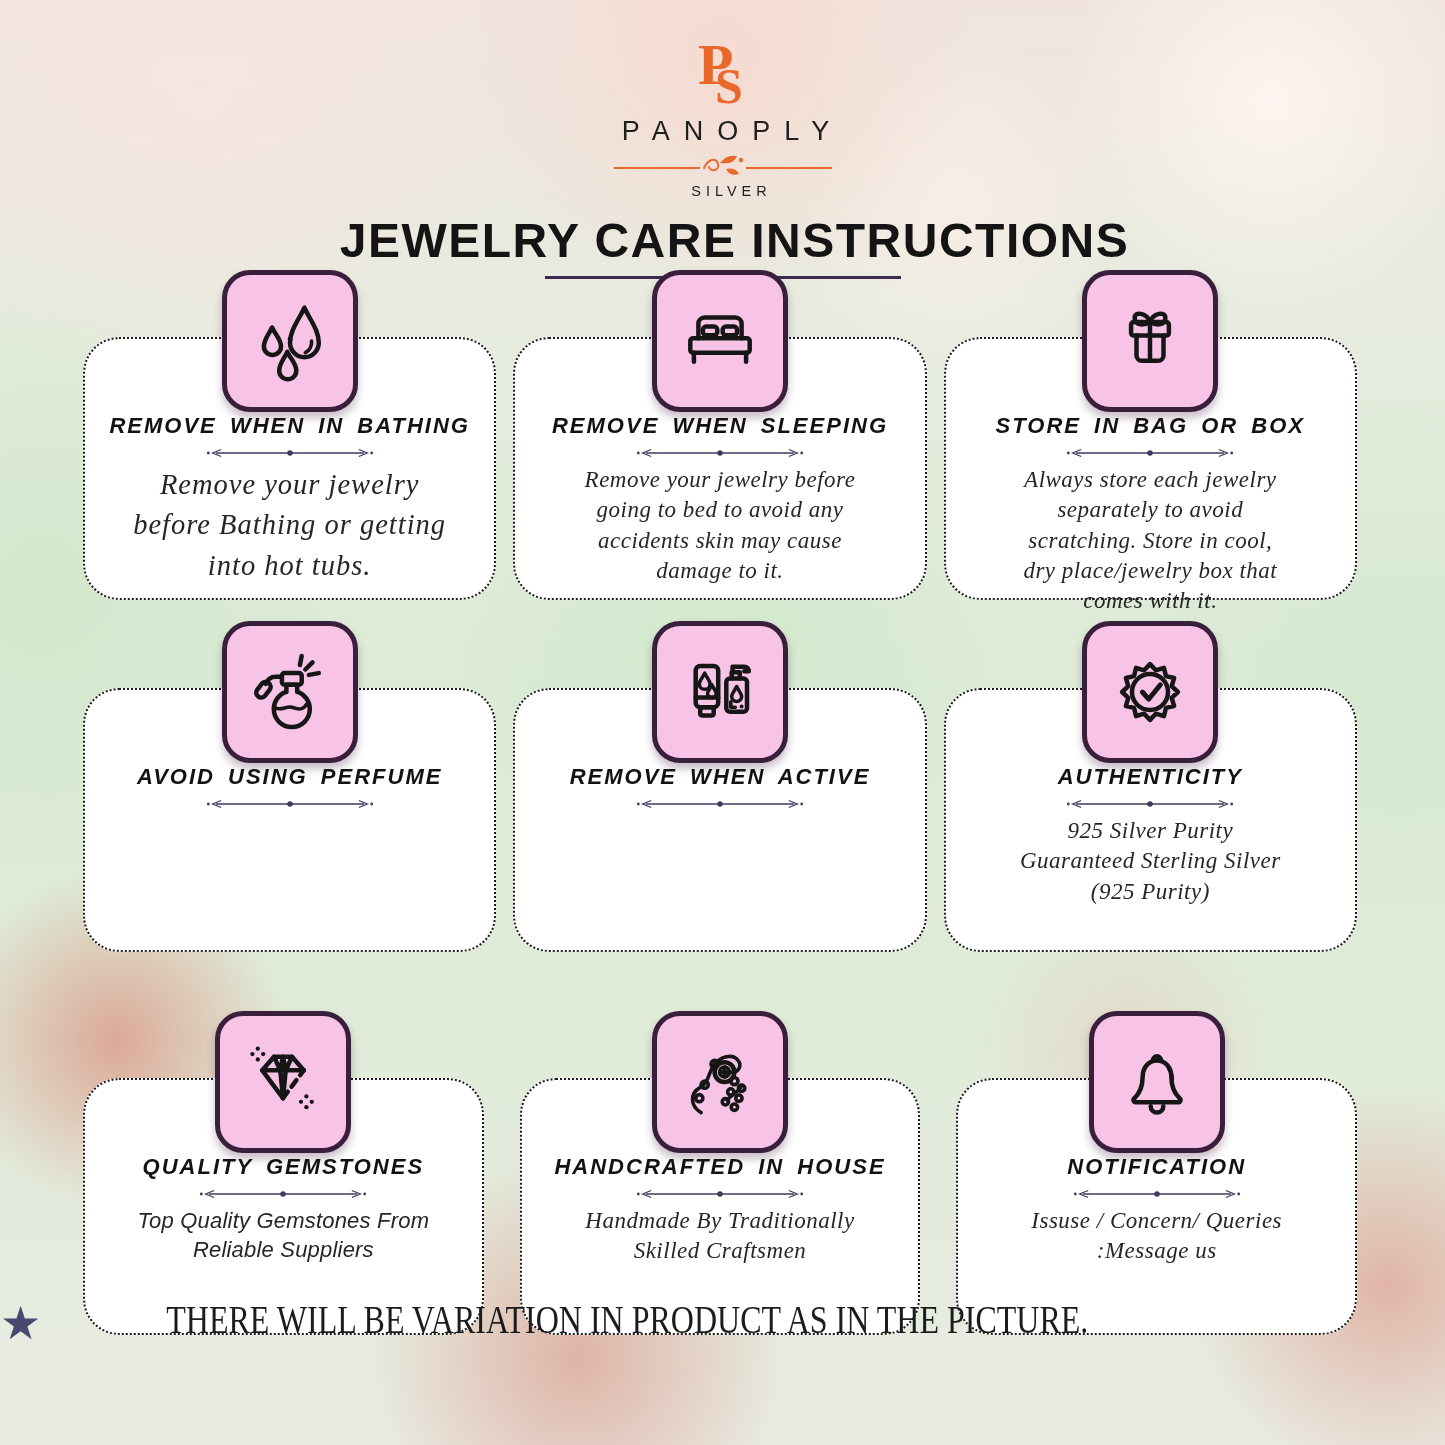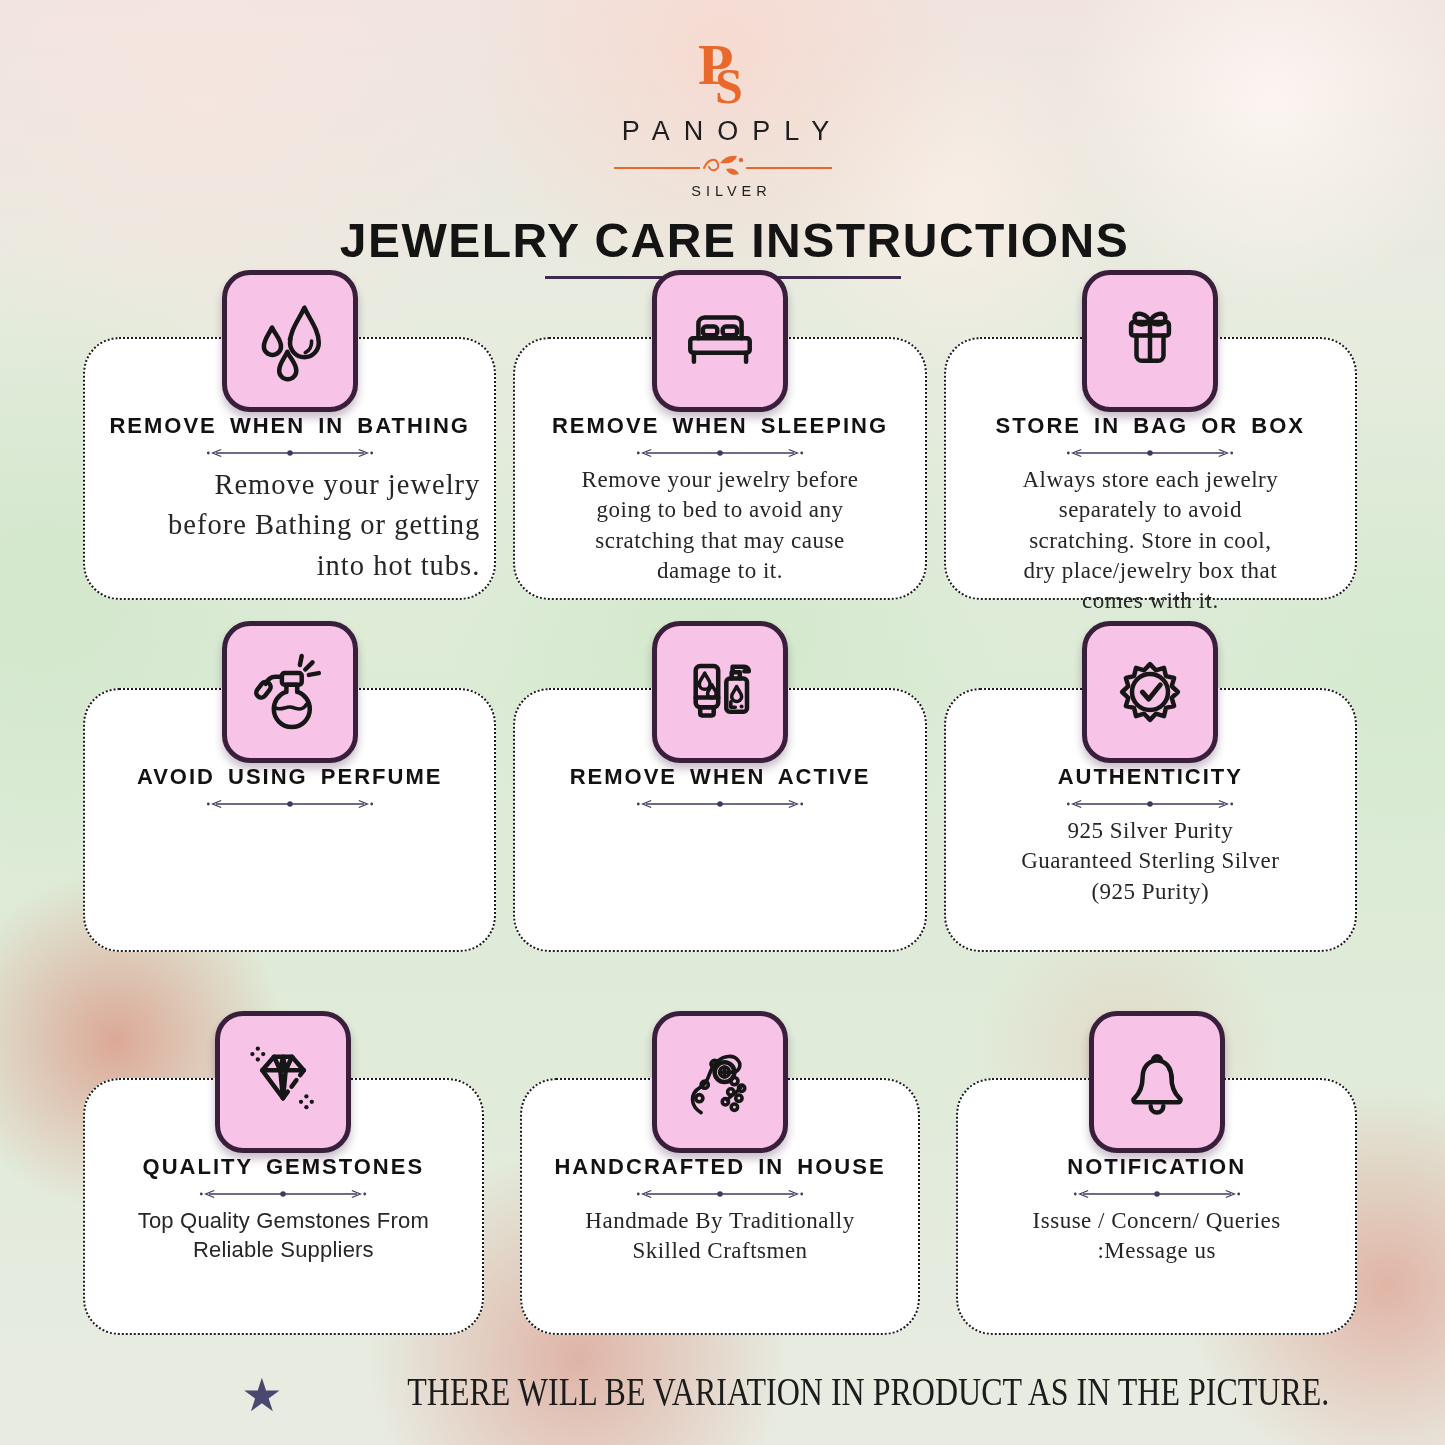--- a/index.html
+++ b/index.html
@@ -24,35 +24,35 @@
   .brand-name{font-size:27px;letter-spacing:14px;padding-left:20px;color:#1e1e1e;font-weight:400;margin-top:0px;}
   .flourish{margin-top:4px;}
   .brand-sub{font-size:14.5px;letter-spacing:5px;padding-left:18px;color:#1f1f1f;margin-top:2px;}
   .page-title{margin-top:14px;font-size:48px;font-weight:bold;letter-spacing:1.5px;color:#141414;padding-left:24px;}
   .title-underline{width:356px;height:2.5px;background:#3f2b50;margin:8px auto 0;}
   .grid{position:absolute;top:337px;left:83px;width:1274px;}
   .row{display:flex;gap:17px;}
   .row-1{height:263px;margin-bottom:88px;}
   .row-2{height:264px;margin-bottom:126px;}
   .row-3{height:257px;gap:36px;}
-  .card{flex:1;position:relative;background:#ffffff;border:2.5px dotted #1b1b1b;border-radius:36px;}
+  .card{flex:1;position:relative;background:#ffffff;border:2.5px dotted #1b1b1b;border-radius:36px;font-style:italic;}
   .tile{position:absolute;top:-69px;left:50%;transform:translateX(-50%);width:126px;height:132px;
     background:#f7c4e8;border:5px solid #3a1f3d;border-radius:28px;
     box-shadow:0 6px 9px rgba(60,20,60,.28);display:flex;align-items:center;justify-content:center;}
   .tile svg{width:90px;height:90px;stroke:#161616;fill:none;stroke-width:5;stroke-linecap:round;stroke-linejoin:round;}
   .tile svg .fl{fill:#161616;stroke:none;}
   .tile svg .thin{stroke-width:4;}
   .card h3{margin:74px 6px 0;text-align:center;font-size:22px;font-weight:bold;letter-spacing:2px;
     word-spacing:5px;color:#121212;white-space:nowrap;}
   .divider{display:block;margin:7px auto 5px;}
   .body{text-align:center;font-family:"Liberation Serif",serif;font-size:23px;line-height:1.32;
     color:#262626;white-space:pre-line;letter-spacing:.5px;padding:0 14px;}
-  .body.lg{font-size:28.5px;line-height:1.42;letter-spacing:1px;text-align:right;}
+  .body.lg{font-size:28.5px;line-height:1.42;letter-spacing:1px;}
   .body.sans{font-family:"Liberation Sans",sans-serif;font-size:22px;letter-spacing:.2px;}
-  .footer{position:absolute;top:1368px;left:0;width:100%;text-align:right;color:#1c1c1c;}
+  .footer{position:absolute;top:1296px;left:0;width:100%;text-align:left;color:#1c1c1c;}
   .footer .star{font-size:46px;color:#4b4870;vertical-align:-6px;margin-right:10px;display:inline-block;}
   .footer .note{display:inline-block;font-family:"Liberation Serif",serif;font-size:40px;
     transform:scaleX(.8);transform-origin:center;white-space:nowrap;letter-spacing:0;}
 </style>
 </head>
 <body>
 
 <div class="page">
 
   <div class="header">
@@ -114,21 +114,21 @@
         <h3>REMOVE WHEN SLEEPING</h3>
         <svg class="divider" width="172" height="14" viewBox="0 0 200 14">
           <line x1="14" y1="7" x2="186" y2="7" stroke="#3B3B5E" stroke-width="1.6"></line>
           <circle cx="100" cy="7" r="3.2" fill="#3B3B5E"></circle>
           <path d="M20 3 L10 7 L20 11 M180 3 L190 7 L180 11" fill="none" stroke="#3B3B5E" stroke-width="1.4"></path>
           <circle cx="5" cy="7" r="1.6" fill="#3B3B5E"></circle>
             <circle cx="195" cy="7" r="1.6" fill="#3B3B5E"></circle>
         </svg>
         <div class="body">Remove your jewelry before
 going to bed to avoid any
-scratching that may cause
+accidents skin may cause
 damage to it.</div>
       </div>
 
       <div class="card">
         <div class="tile">
           <svg viewBox="0 0 100 100">
             <path d="M50 29 c-3 -10 -18 -13 -17 -4 1 8 10 8 17 4 Z"></path>
             <path d="M50 29 c3 -10 18 -13 17 -4 -1 8 -10 8 -17 4 Z"></path>
             <rect x="29" y="29" width="42" height="15" rx="3"></rect>
             <path d="M35 44 v22 a6 6 0 0 0 6 6 h18 a6 6 0 0 0 6 -6 V44"></path>

